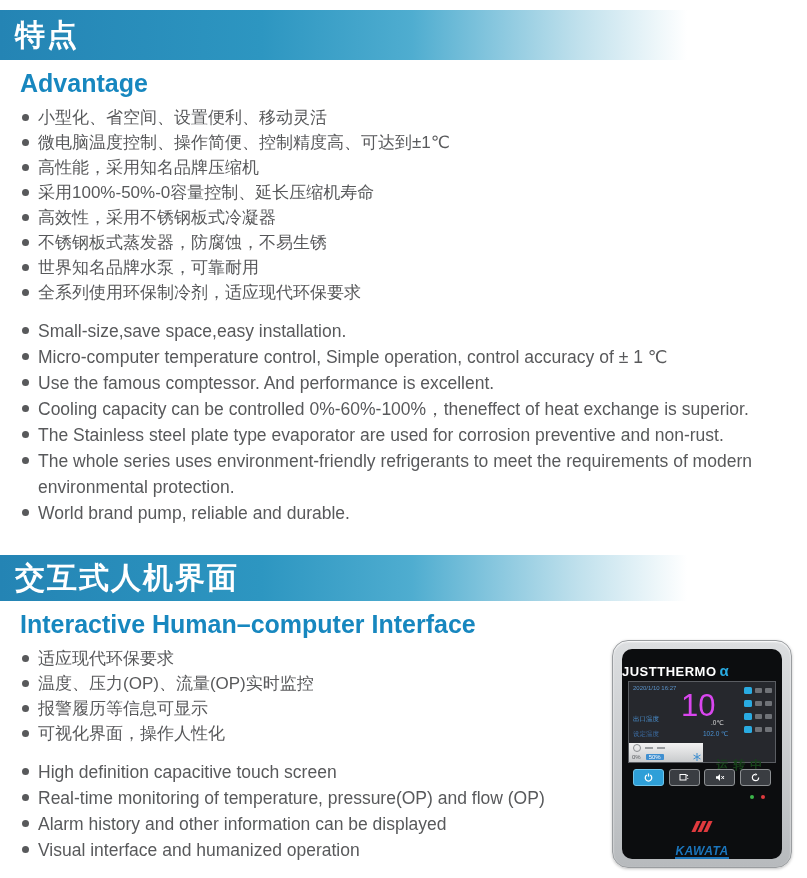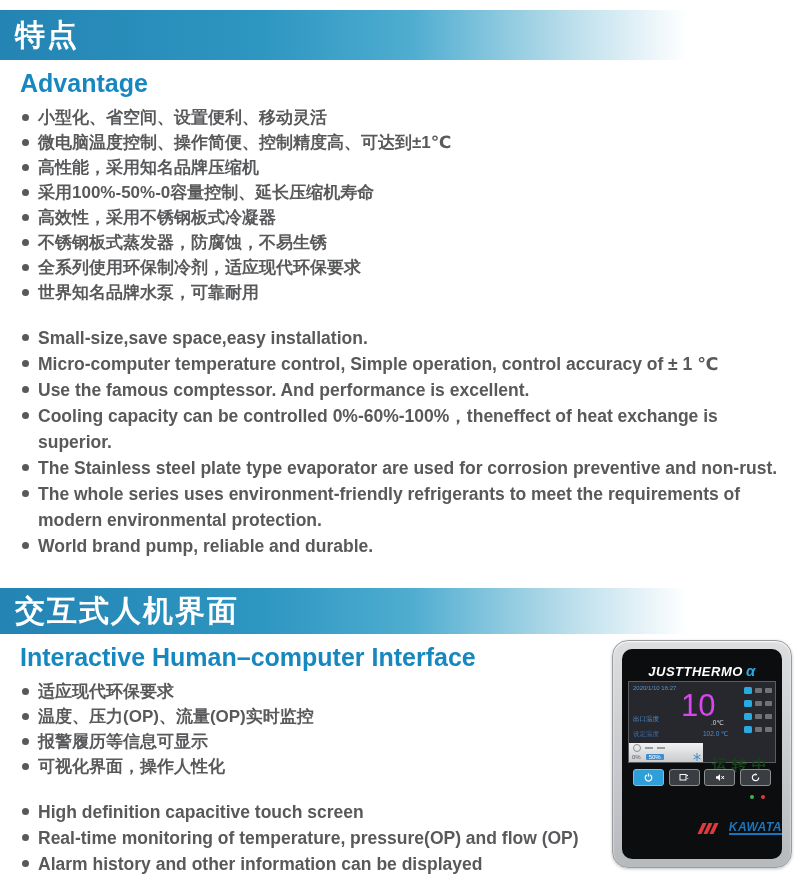--- a/index.html
+++ b/index.html
@@ -18,45 +18,45 @@
     margin:0;padding-left:15px;font-size:30px;font-weight:bold;color:#ffffff;letter-spacing:2px;
   }
   .bar.second{margin-top:29px;height:46px;}
   
   .sub{
     margin:9px 0 0 20px;font-size:25px;font-weight:bold;color:var(--accent,#1787bf);
   }
   
   ul.list{list-style:none;margin:7px 0 0 0;padding:0 0 0 22px;}
   ul.list li{
-    position:relative;padding-left:16px;color:var(--text,#58595b);font-weight:bold;
+    position:relative;padding-left:16px;color:var(--text,#58595b);
   }
   ul.list li::before{
     content:"";position:absolute;left:0;width:7px;height:7px;border-radius:50%;
     background:var(--text,#58595b);
   }
   ul.zh li{font-size:17px;line-height:25px;}
   ul.zh li::before{top:9px;}
   ul.en li{font-size:17.5px;line-height:26px;max-width:758px;}
   ul.en li::before{top:9px;}
-  ul.en{margin-top:20px;}
+  ul.en{margin-top:13px;}
   ul.zh2,ul.en2{max-width:575px;}
   
   .device{
     position:absolute;left:612px;top:640px;width:178px;height:226px;
     background:linear-gradient(180deg,#dcdee0,#b7babd);
     border:1px solid #9a9da0;border-radius:16px;
     box-shadow:inset 0 1px 2px #ffffff,0 1px 3px rgba(0,0,0,.25);
   }
   .face{
     position:absolute;left:9px;right:9px;top:8px;bottom:8px;
     background:#0c0d0f;border-radius:10px;
   }
   .brand{
-    margin-top:13px;text-align:center;color:#ffffff;font-weight:bold;font-style:italic;
+    margin-top:13px;color:#ffffff;font-weight:bold;
     font-size:13px;letter-spacing:.5px;
   }
   .brand .alpha{color:var(--alpha_blue,#29abe2);font-size:15px;margin-left:3px;}
   .screen{
     position:absolute;left:6px;top:32px;width:146px;height:80px;
     background:#26282d;border:1px solid #5a5d62;
   }
   .screen .ts{position:absolute;top:3px;left:4px;font-size:6px;color:#5a92c8;}
   .screen .lbl{position:absolute;left:4px;font-size:6.5px;color:#4a90d0;}
   .screen .lbl.outlet{top:33px;}
@@ -72,33 +72,33 @@
   .sb-left{flex:1.12;background:linear-gradient(180deg,#f2f2f2,#c9cbcd);position:relative;}
   .sb-top{position:absolute;top:1px;left:4px;display:flex;align-items:center;gap:4px;}
   .timer{width:6px;height:6px;border:1px solid #8a8d90;border-radius:50%;display:inline-block;}
   .dash{width:8px;height:2px;background:#9a9da0;display:inline-block;}
   .sb-bot{position:absolute;bottom:1px;left:3px;right:2px;display:flex;align-items:center;gap:5px;}
   .cap{font-size:6px;color:#5a5d60;}
   .cap.hl{background:#3f8fd0;color:#ffffff;padding:0 3px;border-radius:1px;}
   .snow{margin-left:auto;}
   .sb-right{
     flex:1;background:var(--status_green,#6fbf44);display:flex;align-items:center;justify-content:center;
-    font-size:15px;font-weight:bold;color:#17421a;letter-spacing:5px;padding-left:5px;margin-top:22px;
+    font-size:12px;font-weight:bold;color:#17421a;letter-spacing:5px;padding-left:5px;margin-top:22px;
   }
   .btnrow{position:absolute;top:120px;left:0;right:0;display:flex;justify-content:space-between;padding:0 11px;}
   .pbtn{
     width:29px;height:15px;border-radius:3px;background:#3a3d42;border:1px solid #8d9093;
     display:flex;align-items:center;justify-content:center;
   }
   .pbtn.power{background:var(--device_blue,#2e9fd8);border-color:#6fc4ea;}
   .leds{position:absolute;top:146px;right:17px;display:flex;gap:7px;}
   .led{width:4px;height:4px;border-radius:50%;display:inline-block;}
   .led.g{background:#3cb54a;}
   .led.r{background:#e03a3e;}
-  .logo{position:absolute;top:172px;left:0;right:0;display:flex;align-items:center;justify-content:flex-end;gap:13px;}
+  .logo{position:absolute;top:172px;left:0;right:0;display:flex;align-items:center;justify-content:space-between;gap:13px;flex-direction:column;}
   .stripes{display:flex;gap:2px;}
   .stripes i{width:4px;height:11px;background:var(--logo_red,#e03a3e);transform:skewX(-25deg);display:inline-block;}
   .logotext{
     font-size:12px;font-weight:bold;font-style:italic;color:var(--logo_blue,#1b75bc);
     border-bottom:2px solid var(--logo_blue,#1b75bc);line-height:12px;letter-spacing:.5px;
   }
 </style>
 </head>
 <body>
 
@@ -109,22 +109,22 @@
   </header>
   <h2 class="sub">Advantage</h2>
 
   <ul class="list zh">
     <li>小型化、省空间、设置便利、移动灵活</li>
     <li>微电脑温度控制、操作简便、控制精度高、可达到±1℃</li>
     <li>高性能，采用知名品牌压缩机</li>
     <li>采用100%-50%-0容量控制、延长压缩机寿命</li>
     <li>高效性，采用不锈钢板式冷凝器</li>
     <li>不锈钢板式蒸发器，防腐蚀，不易生锈</li>
+    <li>世界知名品牌水泵，可靠耐用</li>
     <li>全系列使用环保制冷剂，适应现代环保要求</li>
-    <li>世界知名品牌水泵，可靠耐用</li>
   </ul>
 
   <ul class="list en">
     <li>Small-size,save space,easy installation.</li>
     <li>Micro-computer temperature control, Simple operation, control accuracy of ± 1 ℃</li>
     <li>Use the famous comptessor. And performance is excellent.</li>
     <li>Cooling  capacity can be controlled 0%-60%-100%，theneffect of heat exchange is superior.</li>
     <li>The Stainless steel plate type evaporator are used for corrosion preventive and non-rust.</li>
     <li>The whole series uses environment-friendly refrigerants to meet the requirements of modern environmental protection.</li>
     <li>World brand pump, reliable and durable.</li>

